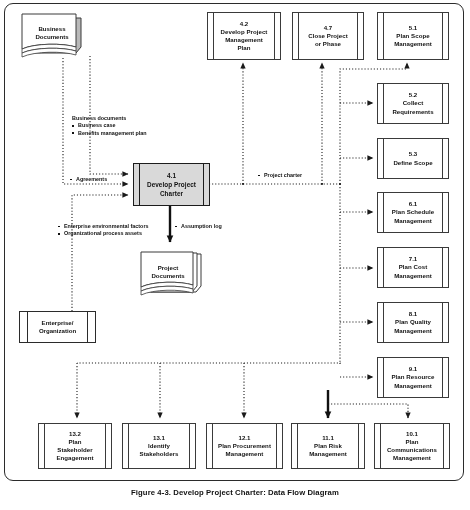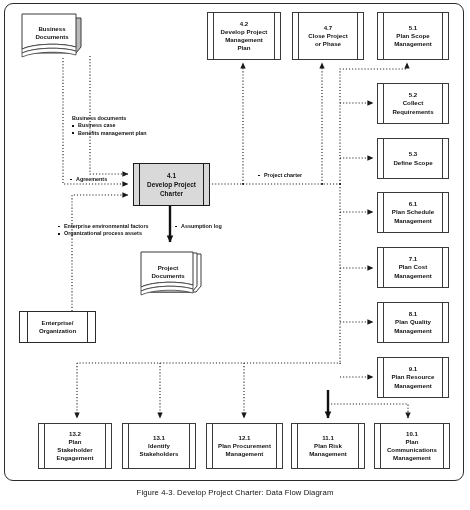--- a/index.html
+++ b/index.html
@@ -78,21 +78,21 @@
   .flab .li{display:block;padding-left:6px;position:relative;}
   .flab .li::before{
     content:"";position:absolute;left:0px;top:2.6px;
     width:1.9px;height:1.9px;background:#111;
   }
   .flab .hd{display:block;}
 
   
   #caption{
     position:absolute;left:0;top:488px;width:470px;
-    text-align:center;font-size:7.7px;font-weight:normal;color:#111;
+    text-align:center;font-size:7.7px;font-weight:bold;color:#111;
     letter-spacing:.1px;
   }
 </style>
 </head>
 <body>
 
 <div id="page">
 
   <div id="frame"></div>
 

